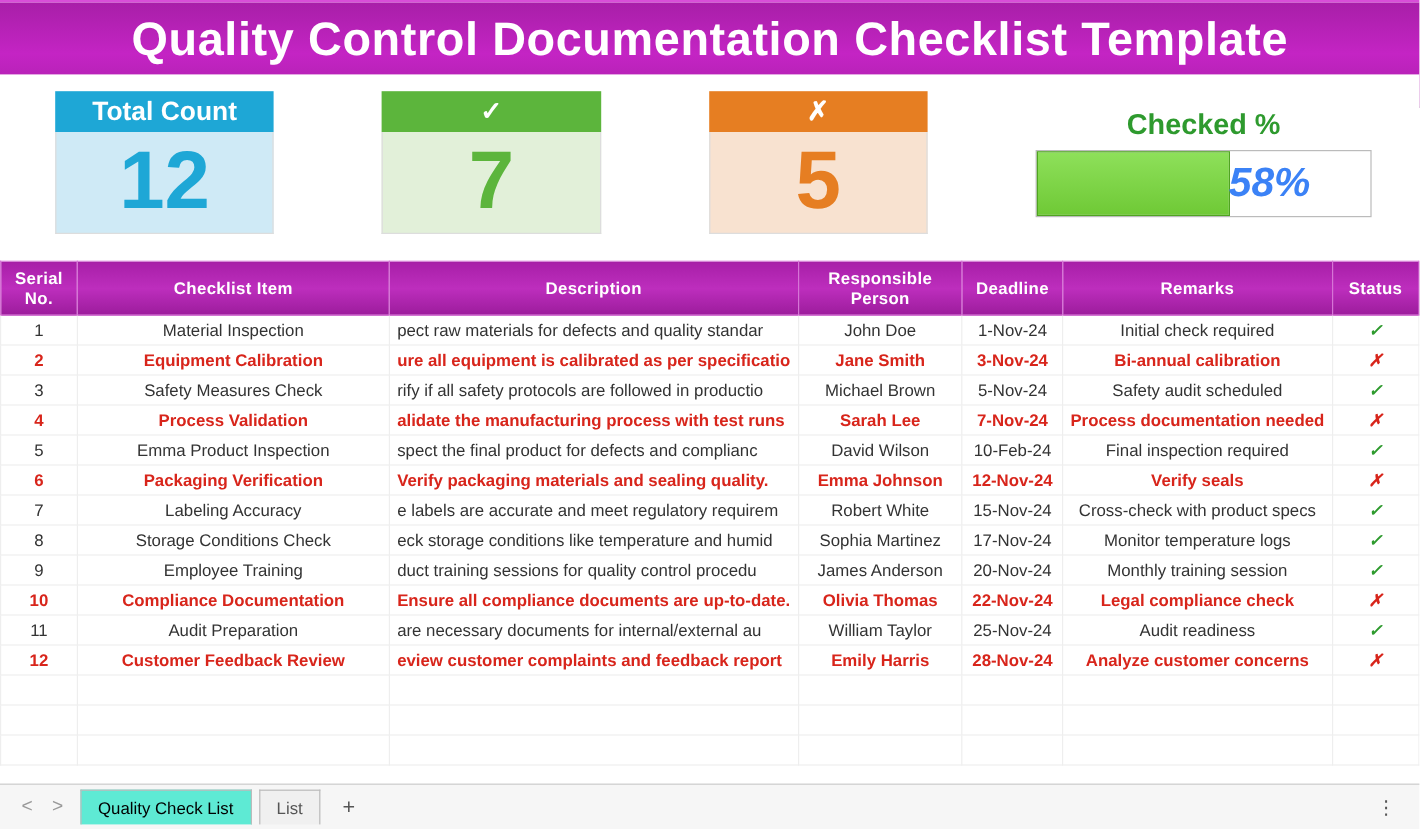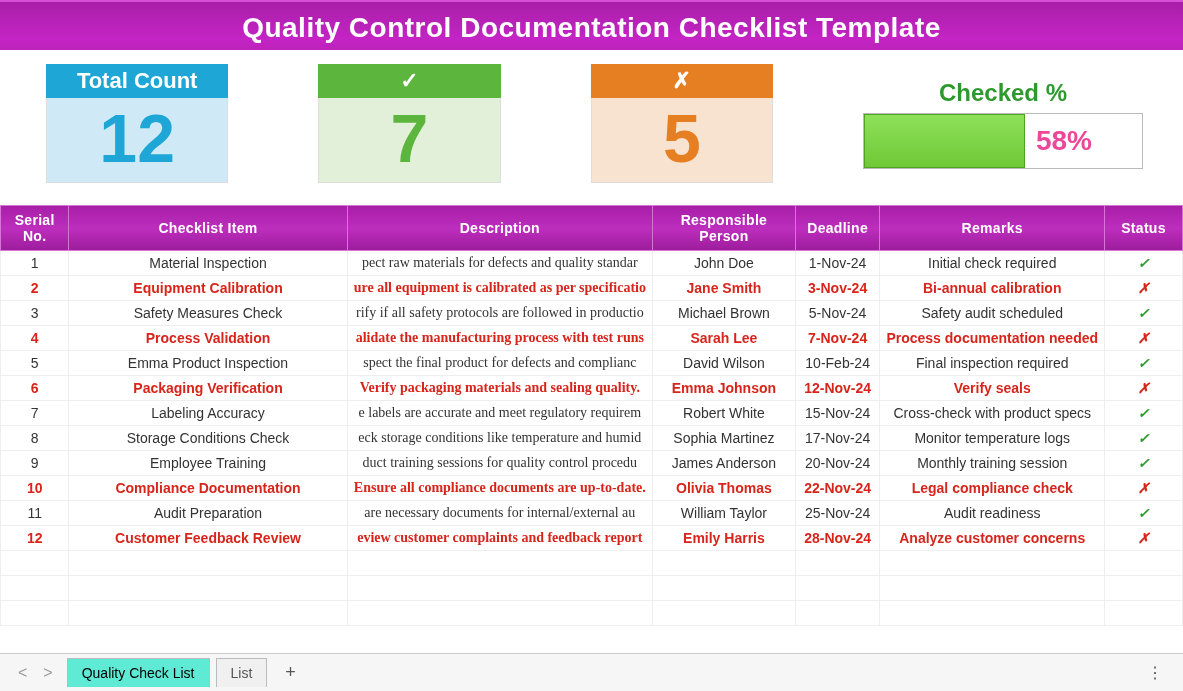--- a/index.html
+++ b/index.html
@@ -8,21 +8,21 @@
       background: #fff;
       width: 1183px;
       height: 691px;
       display: flex;
       flex-direction: column;
     }
     .title-bar {
       background: linear-gradient(to bottom, #a81fa8, #c424c4, #a81fa8);
       color: #fff;
       text-align: center;
-      font-size: 28px;
+      font-size: 39px;
       font-weight: bold;
       padding: 10px 0 32px 0;
       border-top: 2px solid #d84fd8;
       border-bottom: 2px solid #8a1a8a;
       letter-spacing: 0.5px;
     }
     .stats-row {
       display: flex;
       align-items: center;
       padding: 14px 40px 22px 46px;
@@ -81,23 +81,24 @@
       border: 1px solid #4fa520;
       width: 58%;
     }
     .progress-text {
       position: absolute;
       inset: 0;
       display: flex;
       align-items: center;
       justify-content: flex-end;
       padding-right: 50px;
-      font-size: 28px;
+      font-size: 34px;
       font-weight: 900;
-      color: #ec4899;
+      font-style: italic;
+      color: #3b82f6;
     }
     .table-wrap {
       flex: 1;
       overflow: hidden;
     }
     table {
       width: 100%;
       border-collapse: collapse;
       font-size: 14px;
     }
@@ -118,21 +119,21 @@
     .col-remarks { width: 205px; }
     .col-status { width: 80px; }
     tbody td {
       padding: 4px 6px;
       border: 1px solid #eee;
       text-align: center;
       height: 25px;
       white-space: nowrap;
       overflow: hidden;
     }
-    .col-desc-cell { text-align: center; font-family: Liberation Serif, serif; }
+    .col-desc-cell { text-align: left; }
     tbody tr.row-fail td { color: #d8251b; font-weight: bold; }
     tbody tr.row-pass td { color: #333; }
     .status-check { color: #2e9a2e; font-weight: bold; font-style: italic; }
     .status-cross { color: #d8251b; font-weight: bold; font-style: italic; }
     tbody tr.empty td { height: 25px; }
     .sheet-tabs {
       display: flex;
       align-items: center;
       border-top: 1px solid #ccc;
       padding: 4px 10px;

